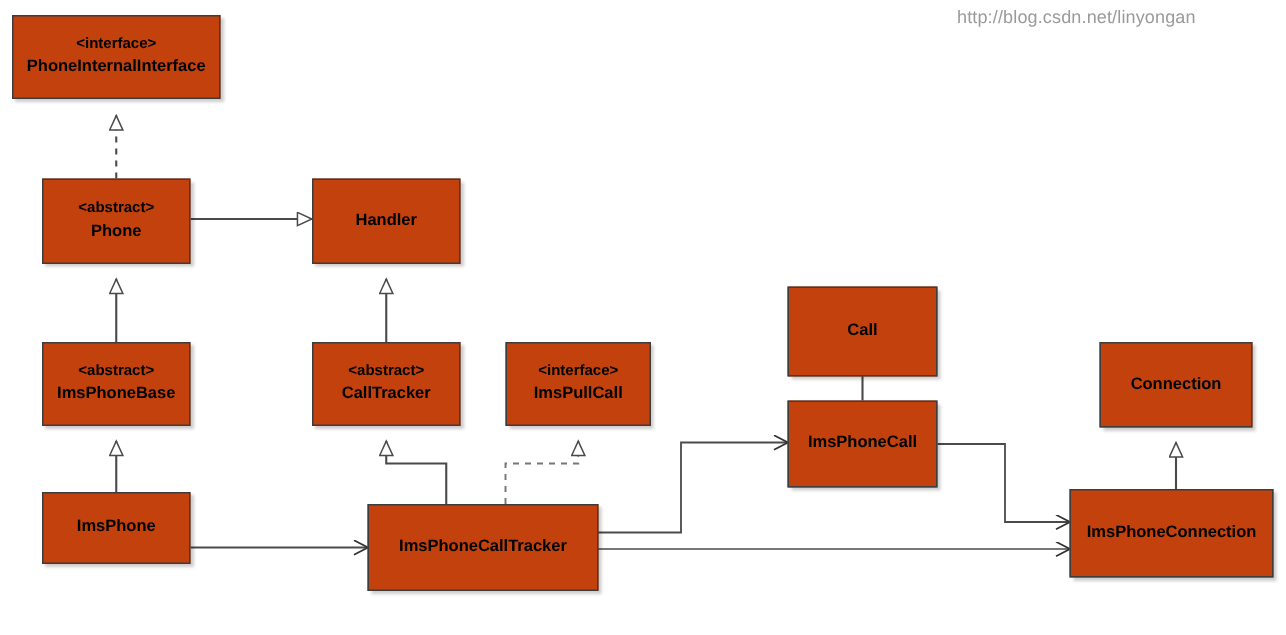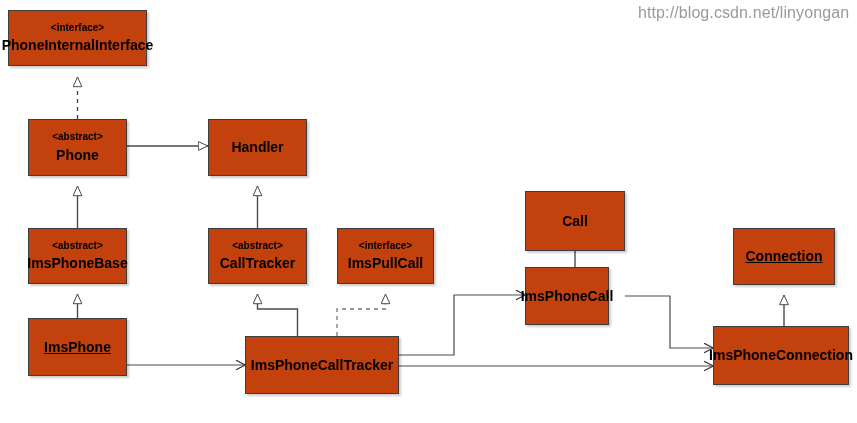--- a/index.html
+++ b/index.html
@@ -31,28 +31,28 @@
     color: #000000;
     line-height: 1.45;
     z-index: 5;
   }
   .uml-box .stereotype {
     font-size: 10px;
     font-weight: bold;
     white-space: nowrap;
   }
   .uml-box .cls-name {
-    font-size: 14px;
+    font-size: 11px;
     font-weight: bold;
     white-space: nowrap;
   }
   .watermark {
     position: absolute;
     font-family: "Liberation Sans", sans-serif;
-    font-size: 16px;
+    font-size: 12px;
     color: #9a9a9a;
     white-space: nowrap;
     letter-spacing: 0.1px;
   }
   svg.edges {
     position: absolute;
     left: 0;
     top: 0;
     width: 857px;
     height: 423px;
@@ -165,37 +165,37 @@
   <div class="uml-box" style="left:208px; top:228px; width:99px; height:56px;">
     <div class="stereotype">&lt;abstract&gt;</div>
     <div class="cls-name">CallTracker</div>
   </div>
 
   <div class="uml-box" style="left:337px; top:228px; width:97px; height:56px;">
     <div class="stereotype">&lt;interface&gt;</div>
     <div class="cls-name">ImsPullCall</div>
   </div>
 
-  <div class="uml-box" style="left:28px; top:318px; width:99px; height:58px;text-decoration:underline;">
+  <div class="uml-box" style="left:28px; top:328px; width:99px; height:48px;">
     <div class="cls-name">ImsPhone</div>
   </div>
 
   <div class="uml-box" style="left:245px; top:336px; width:154px; height:58px;">
     <div class="cls-name">ImsPhoneCallTracker</div>
   </div>
 
   <div class="uml-box" style="left:525px; top:155px; width:100px; height:60px;margin-top:36px;">
     <div class="cls-name">Call</div>
   </div>
 
-  <div class="uml-box" style="left:525px; top:267px; width:84px; height:58px;">
+  <div class="uml-box" style="left:525px; top:267px; width:100px; height:58px;">
     <div class="cls-name">ImsPhoneCall</div>
   </div>
 
-  <div class="uml-box" style="left:733px; top:228px; width:102px; height:57px;text-decoration:underline;">
+  <div class="uml-box" style="left:733px; top:228px; width:102px; height:57px;">
     <div class="cls-name">Connection</div>
   </div>
 
   <div class="uml-box" style="left:713px; top:326px; width:136px; height:59px;">
     <div class="cls-name">ImsPhoneConnection</div>
   </div>
 
 </div>
 
 </body></html>

